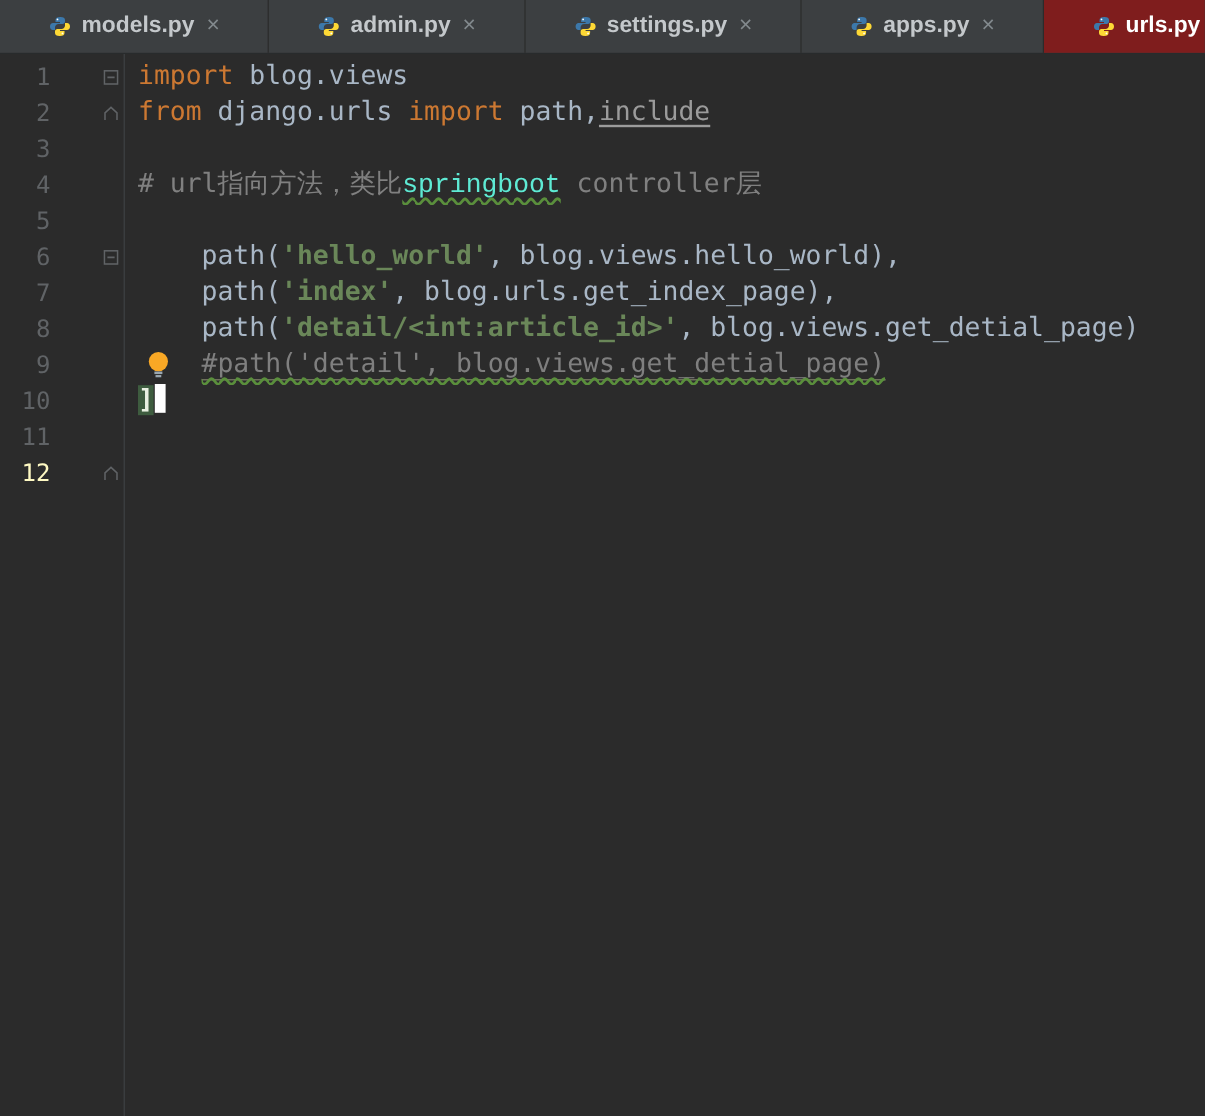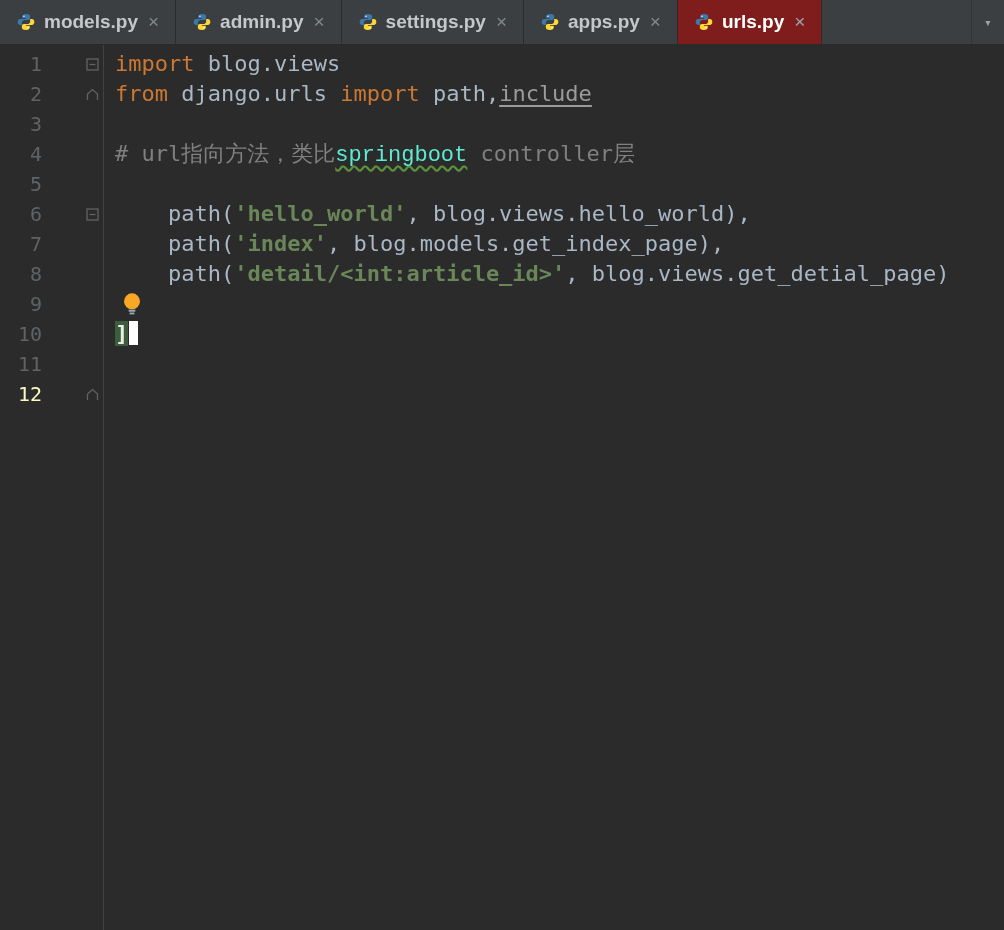--- a/index.html
+++ b/index.html
@@ -8,21 +8,21 @@
     background:#2b2b2b;
     font-family:"DejaVu Sans Mono", monospace;
   }
   
   .tabbar {
     height:45px; background:#3c3f41; display:flex; align-items:stretch;
     border-bottom:1px solid #282b2c; box-sizing:border-box;
   }
   .tabs { display:flex; align-items:stretch; }
   .tab {
-    display:flex; align-items:center; gap:8px; padding:0 16px;
+    display:flex; align-items:center; gap:8px; padding:0 40px;
     border-right:1px solid #2b2b2b;
     font-family:"Liberation Sans", sans-serif; font-size:19px; font-weight:600;
     color:#c4c8cb; cursor:pointer; white-space:nowrap;
   }
   .tab.active { background:#7f1d1d; color:#ffffff;text-align:center; }
   .tab .pyicon { display:flex; align-items:center; }
   .tab .pyicon svg { width:20px; height:20px; }
   .tab-close { color:#82898d; font-size:19px; font-weight:400; margin-left:2px; }
   .tab.active .tab-close { color:#9aa5ad; }
   .tab-overflow {
@@ -221,22 +221,22 @@
         </span>
       </div>
     </div>
   <div id="code" class="code">
       <div class="crow"><span class="seg-kw">import</span><span class="seg-def"> blog.views</span></div>
       <div class="crow"><span class="seg-kw">from</span><span class="seg-def"> django.urls </span><span class="seg-kw">import</span><span class="seg-def"> path,</span><span class="seg-unused">include</span></div>
       <div class="crow"></div>
       <div class="crow"><span class="seg-com"># url指向方法，类比</span><span class="seg-comtypo">springboot</span><span class="seg-com"> controller层</span></div>
       <div class="crow"></div>
       <div class="crow"><span class="seg-def">    path(</span><span class="seg-str">'hello_world'</span><span class="seg-def">, blog.views.hello_world),</span></div>
-      <div class="crow"><span class="seg-def">    path(</span><span class="seg-str">'index'</span><span class="seg-def">, blog.models.get_index_page),</span></div>
+      <div class="crow"><span class="seg-def">    path(</span><span class="seg-str">'index'</span><span class="seg-def">, blog.urls.get_index_page),</span></div>
       <div class="crow"><span class="seg-def">    path(</span><span class="seg-str">'detail/&lt;int:article_id&gt;'</span><span class="seg-def">, blog.views.get_detial_page)</span></div>
       <div class="crow"><span class="bulb"><svg width="22" height="24" viewBox="0 0 16 18">
             <circle cx="8" cy="7" r="6" fill="#f9a825"></circle>
             <rect x="5.5" y="13.2" width="5" height="1.6" fill="#9aa7b0"></rect>
             <rect x="6.2" y="15.4" width="3.6" height="1.4" fill="#9aa7b0"></rect>
-          </svg></span><span class="seg-def">    </span></div>
+          </svg></span><span class="seg-def">    </span><span class="seg-dead">#path('detail', blog.views.get_detial_page)</span></div>
       <div class="crow"><span class="seg-brk">]</span><span class="caret"></span></div>
     </div>
 </div>
 
 </body></html>

